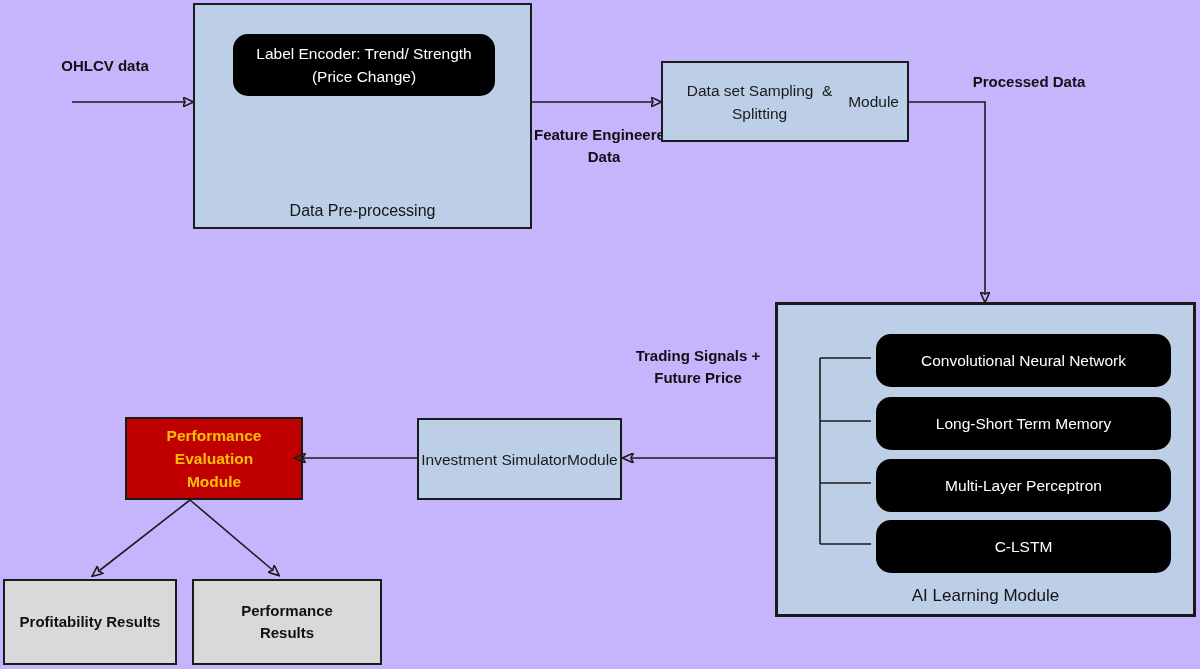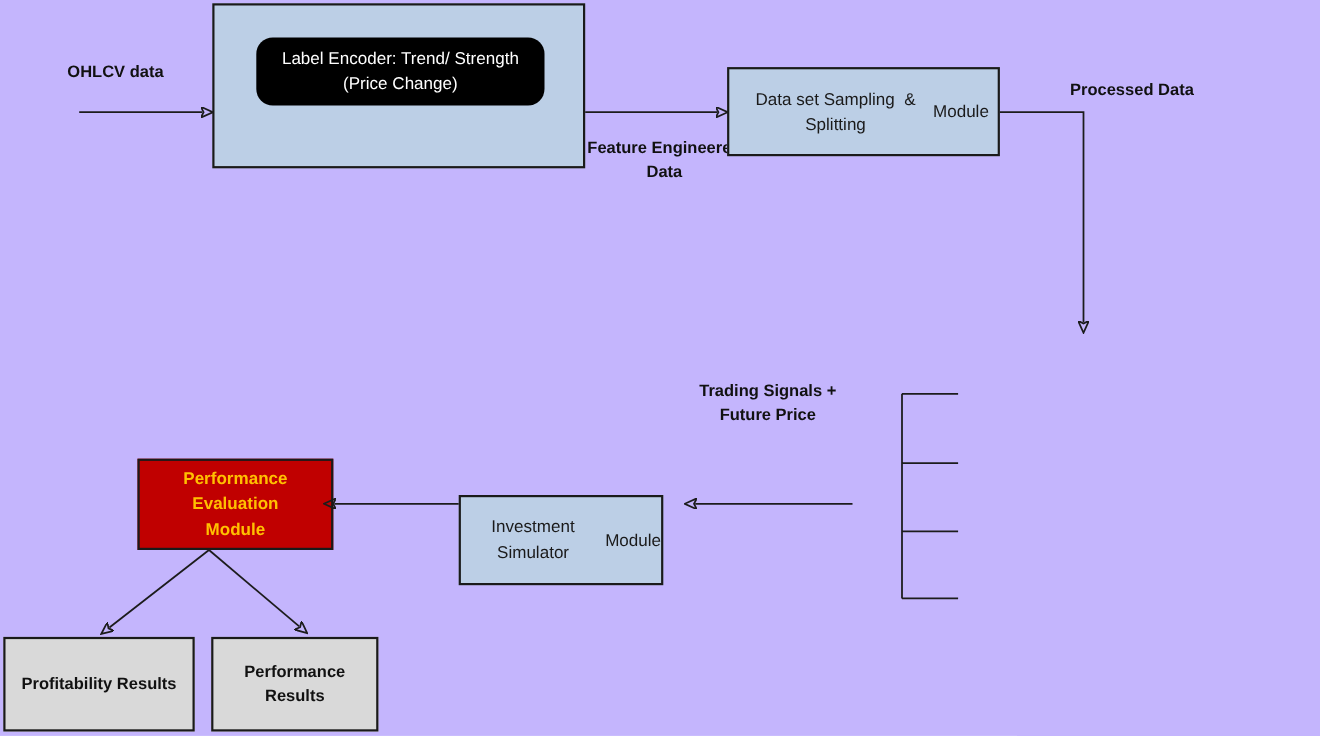--- a/index.html
+++ b/index.html
@@ -53,38 +53,38 @@
   .graybox {
     position:absolute; box-sizing:border-box;
     background:var(--box_fill_gray,#D9D9D9); border:2.5px solid #1a1a1a;
     font-weight:700; font-size:15px; line-height:22px;
     display:flex; flex-direction:column; align-items:center; justify-content:center;
     text-align:center; color:#111;
   }
 
   
   .ohlcv-label        { left:40px;  top:55px;  width:130px; }
-  .preprocess         { left:193px; top:3px;   width:339px; height:150px; }
+  .preprocess         { left:193px; top:3px;   width:339px; height:226px; }
   .label-encoder      { left:38px;  top:29px;  width:262px; height:62px; font-size:15.5px; }
   .tech-indicators    { left:38px;  top:98px;  width:262px; height:63px; }
   .feature-label      { left:531px; top:124px; width:146px; }
   .sampling           { left:661px; top:61px;  width:248px; height:81px; padding:0 8px; }
   .processed-label    { left:958px; top:71px;  width:142px; }
   .ai-module          { left:775px; top:302px; width:421px; height:315px; border-width:3px; }
   .ai-box             { left:98px;  width:295px; height:53px; }
   .ai-box-0           { top:29px; }
   .ai-box-1           { top:92px; }
   .ai-box-2           { top:154px; }
   .ai-box-3           { top:215px; }
   .ai-title           { bottom:8px; font-size:17px; }
   .trading-label      { left:625px; top:345px; width:146px; }
-  .investment         { left:417px; top:418px; width:186px; height:82px;margin-top:32px; }
+  .investment         { left:417px; top:418px; width:205px; height:82px; }
   .perf-eval          { left:85px;  top:417px; width:178px; height:83px;margin-left:40px; }
   .profitability      { left:3px;   top:579px; width:174px; height:86px;text-align:right; }
-  .performance-res    { left:192px; top:579px; width:152px; height:86px; }
+  .performance-res    { left:192px; top:579px; width:190px; height:86px; }
 
   svg.connectors {
     position:absolute; left:0; top:0; width:1200px; height:669px;
     pointer-events:none;
   }
   svg.connectors path { stroke:#1c1c1c; stroke-width:1.6; fill:none; }
 </style>
 </head>
 <body>
 
@@ -103,27 +103,43 @@
     <span class="line">Trading Signals</span>
     <span class="line">+</span>
     <span class="line">Future Price</span>
   </div>
 
   <div class="bluebox preprocess">
     <div class="blackbox label-encoder abs">
       <span class="line">Label Encoder: Trend/ Strength</span>
       <span class="line">(Price Change)</span>
     </div>
+    <div class="box-title">Data Pre-processing</div>
   </div>
 
   <div class="bluebox sampling centered">
     <span class="line prewrap">Data set Sampling  &amp; Splitting</span>
     <span class="line">Module</span>
   </div>
 
+  <div class="bluebox ai-module">
+    <div class="blackbox ai-box ai-box-0 abs">
+      <span class="line">Convolutional Neural Network</span>
+    </div>
+    <div class="blackbox ai-box ai-box-1 abs">
+      <span class="line">Long-Short Term Memory</span>
+    </div>
+    <div class="blackbox ai-box ai-box-2 abs">
+      <span class="line">Multi-Layer Perceptron</span>
+    </div>
+    <div class="blackbox ai-box ai-box-3 abs">
+      <span class="line">C-LSTM</span>
+    </div>
+    <div class="box-title ai-title">AI Learning Module</div>
+  </div>
 
   <div class="bluebox investment centered">
     <span class="line">Investment Simulator</span>
     <span class="line">Module</span>
   </div>
 
   <div class="redbox perf-eval">
     <span class="line">Performance Evaluation</span>
     <span class="line">Module</span>
   </div>

